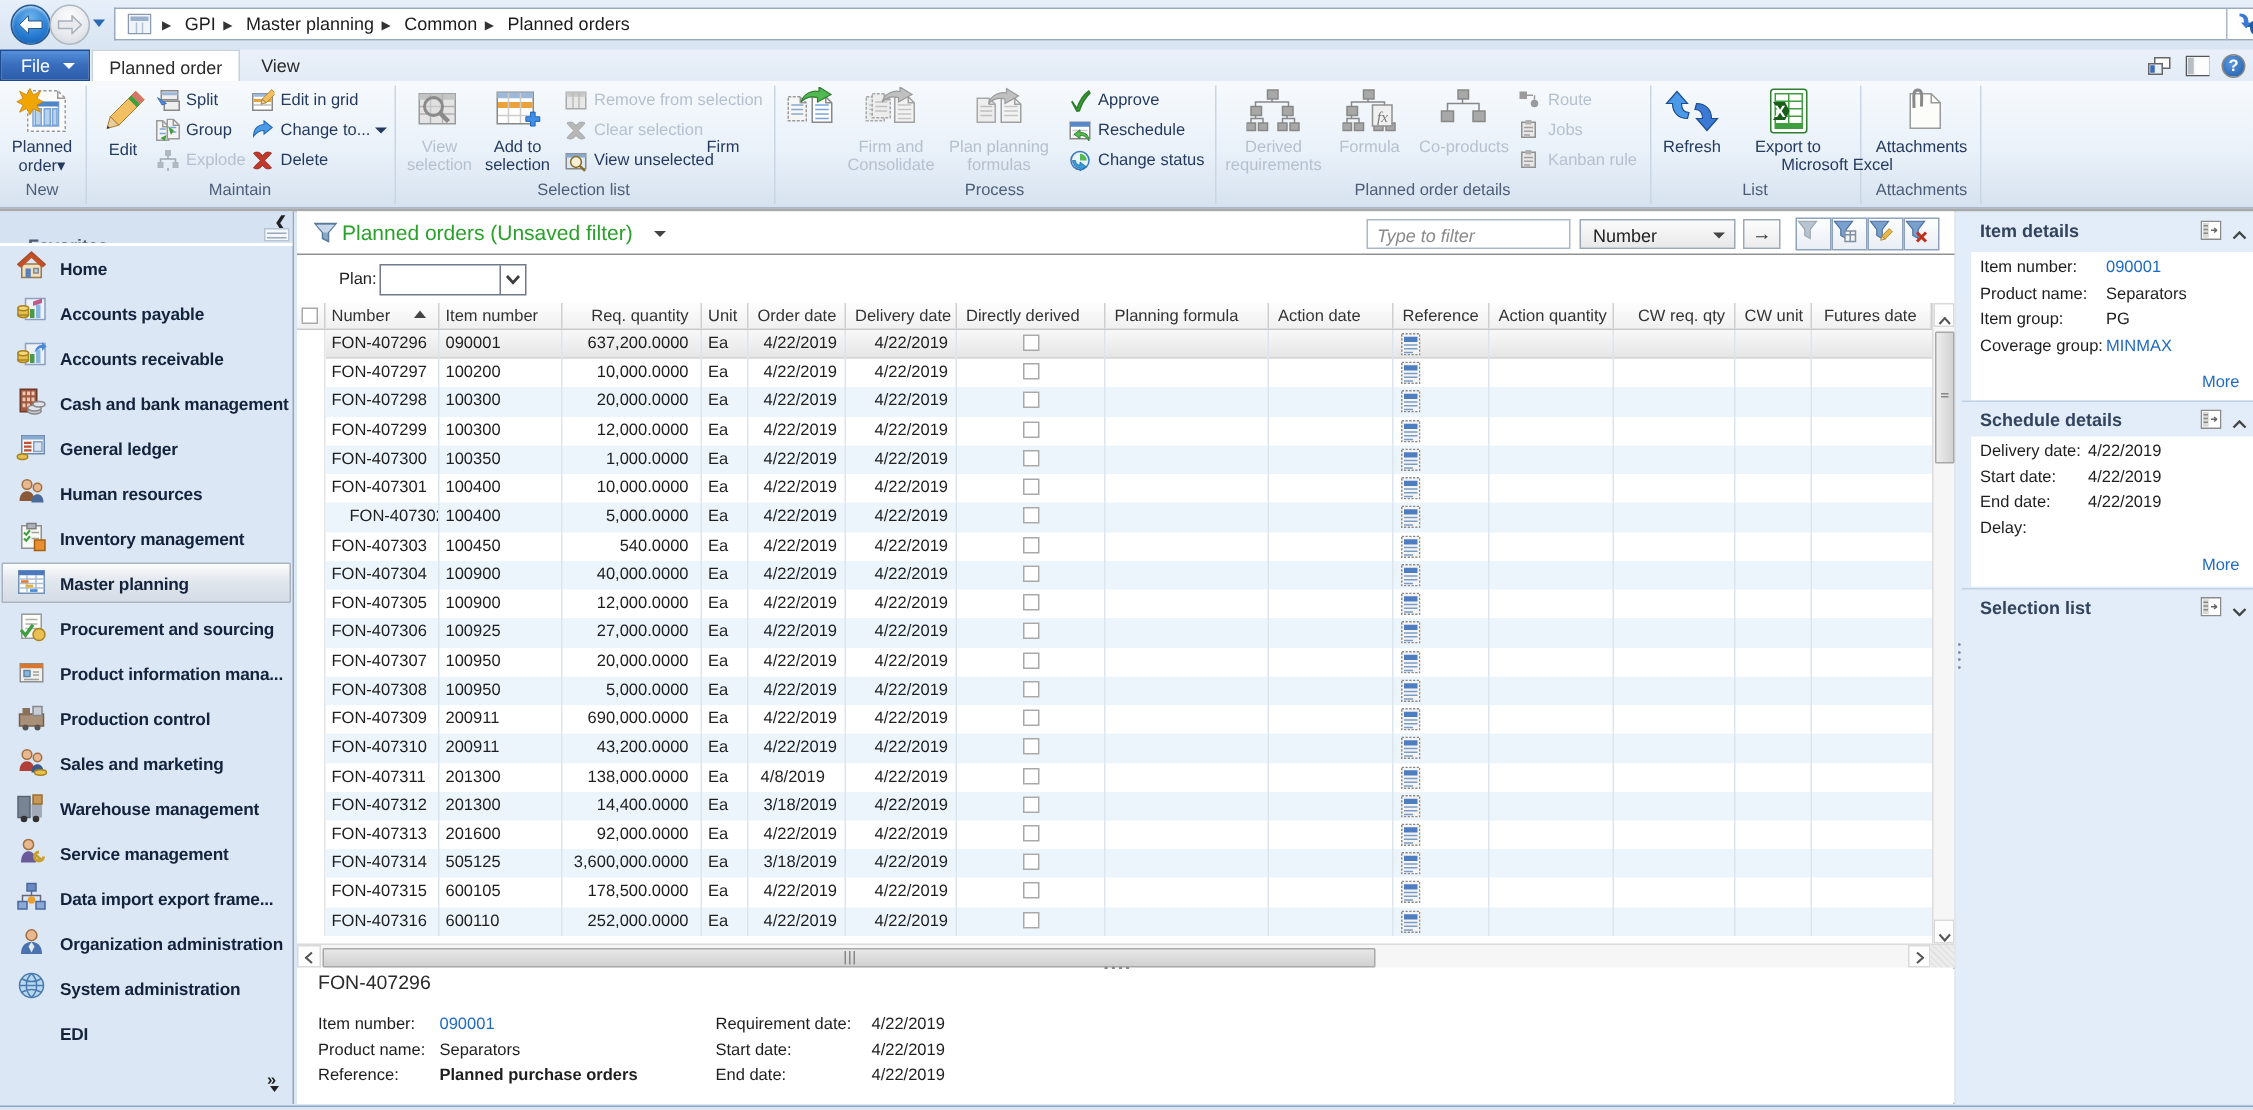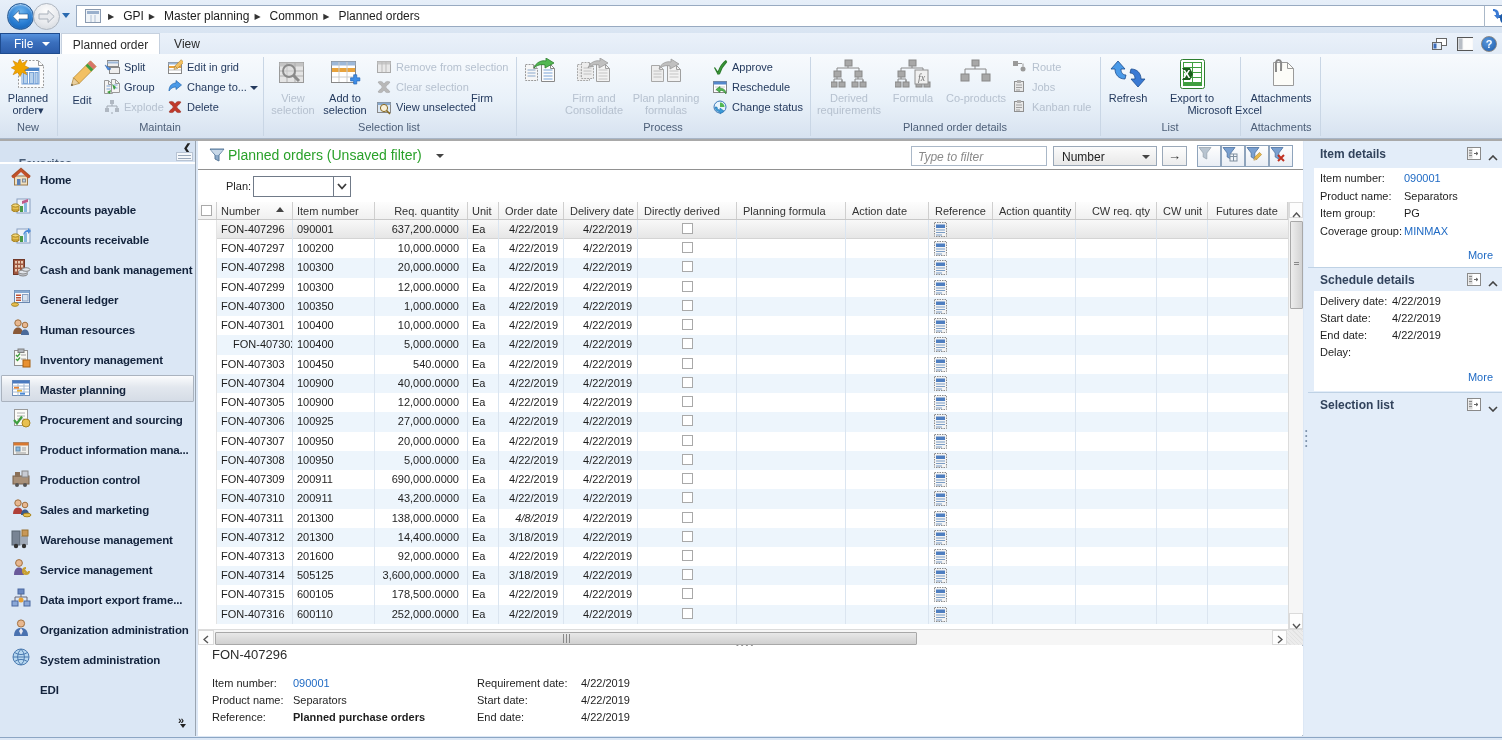--- a/index.html
+++ b/index.html
@@ -1080,21 +1080,21 @@
         <div class="gcell" style="left:776px;width:83px;"></div>
         <div class="gcell" style="left:859px;width:81px;"></div>
         <div class="gcell" style="left:940px;width:51px;"></div>
         <div class="gcell" style="left:991px;width:80px;border-right:none;"></div>
       </div>
       <div class="grow">
         <div class="gcell" style="left:0;width:76px;padding-left:4px;">FON-407311</div>
         <div class="gcell" style="left:76px;width:82px;padding-left:4px;">201300</div>
         <div class="gcell" style="left:158px;width:93px;text-align:right;padding-right:8px;">138,000.0000</div>
         <div class="gcell" style="left:251px;width:31px;padding-left:4px;">Ea</div>
-        <div class="gcell" style="left:282px;width:65px;text-align:right;padding-right:5px;font-style:italic;">4/8/2019</div>
+        <div class="gcell" style="left:282px;width:65px;text-align:center;padding-right:5px;">4/8/2019</div>
         <div class="gcell" style="left:347px;width:74px;text-align:right;padding-right:5px;">4/22/2019</div>
         <div class="gcell" style="left:421px;width:99px;">
           <span class="cbox" style="left:44px;"></span>
         </div>
         <div class="gcell" style="left:520px;width:109px;"></div>
         <div class="gcell" style="left:629px;width:83px;"></div>
         <div class="gcell" style="left:712px;width:64px;">
           <span style="position:absolute;left:5px;top:2px;"><svg width="13" height="15" viewBox="0 0 13 15">
               <rect x="0.5" y="0.5" width="12" height="14" fill="#f4f4f4" stroke="#8a8a8a" stroke-dasharray="1.5,1"></rect>
               <rect x="2" y="2.5" width="9" height="3.5" fill="#4e7ec0"></rect>

